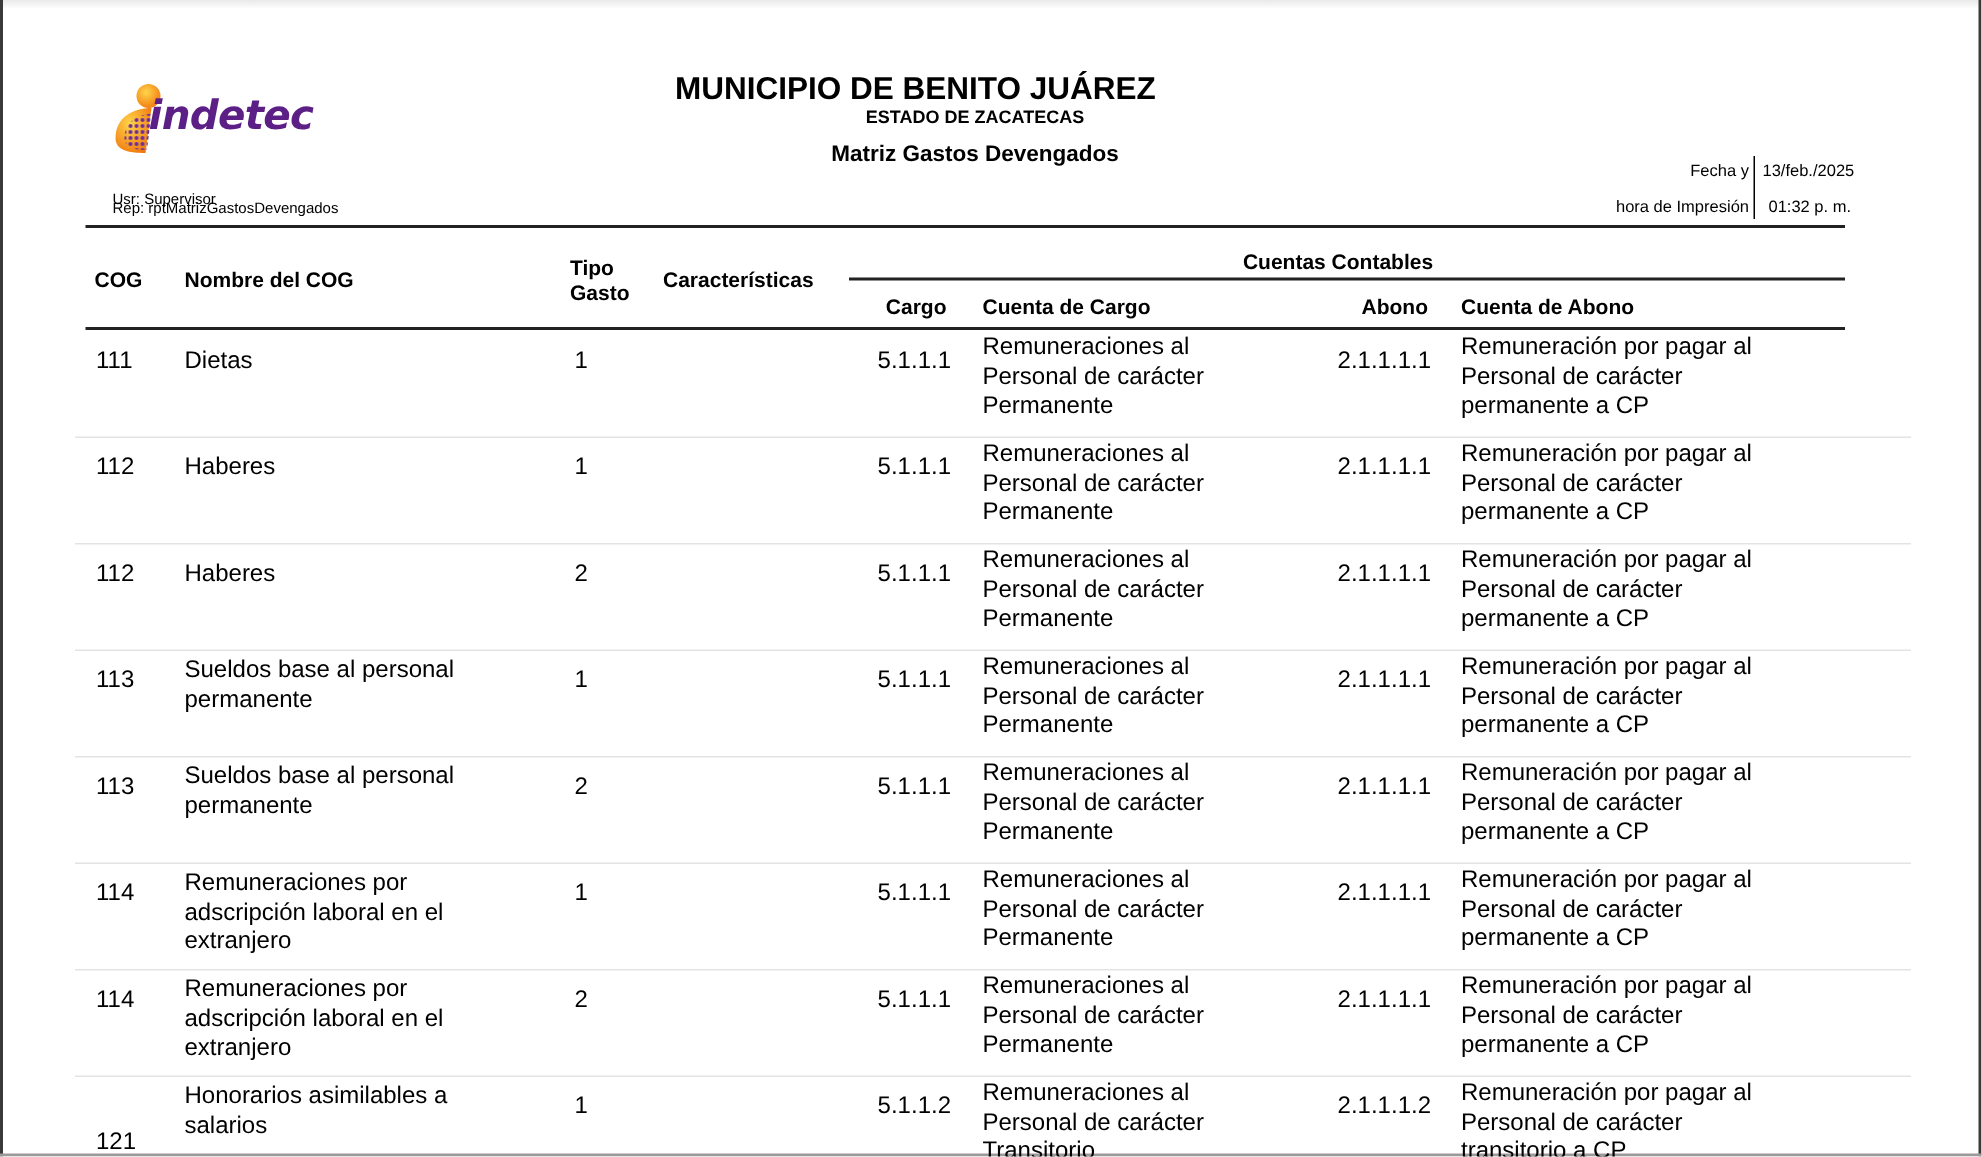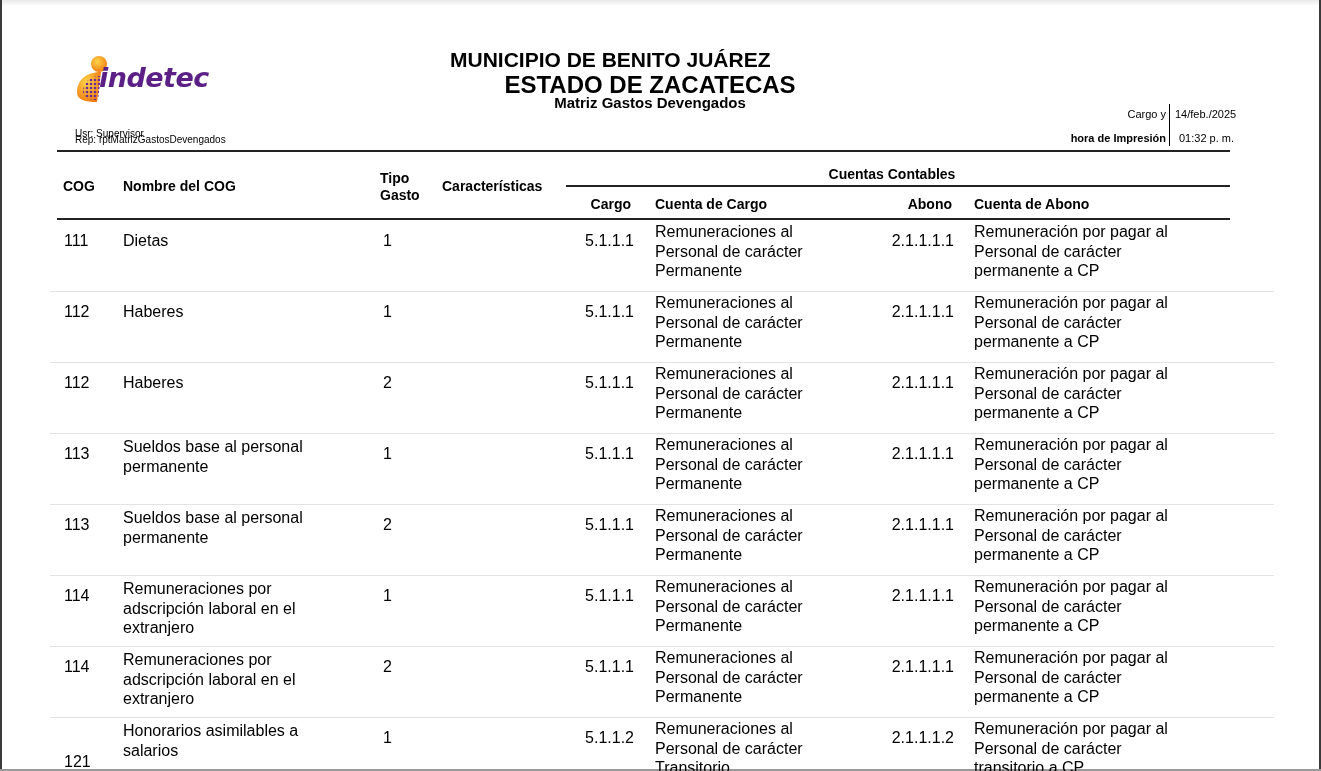--- a/index.html
+++ b/index.html
@@ -16,25 +16,25 @@
 
   
   .logo { position: absolute; left: 73px; top: 54px; width: 165px; height: 52px; }
   .logo-text { position: absolute; left: 26px; top: 8px; font-family: "DejaVu Sans", sans-serif;
     font-weight: bold; font-style: italic; font-size: 27px; color: #5b1f86; letter-spacing: -0.5px; }
 
   .usr { position: absolute; left: 75px; top: 117px; font-size: 10px; margin-top: 11px; }
   .rep { position: absolute; left: 75px; top: 134px; font-size: 10px; }
 
   .title1 { position: absolute; left: 450px; width: 400px; top: 48px; font-weight: bold; font-size: 21px; }
-  .title2 { position: absolute; left: 450px; width: 400px; top: 71px; text-align: center; font-weight: bold; font-size: 24px; }
+  .title2 { position: absolute; left: 450px; width: 400px; top: 71px; text-align: center; font-weight: bold; font-size: 12px; }
   .title3 { position: absolute; left: 450px; width: 400px; top: 94px; text-align: center; font-weight: bold; font-size: 15px; }
 
   .fecha-label1 { position: absolute; right: 155px; top: 108px; font-size: 11px; text-align: right; }
-  .fecha-label2 { position: absolute; right: 155px; top: 132px; font-size: 11px; text-align: right; font-weight: bold; }
+  .fecha-label2 { position: absolute; right: 155px; top: 132px; font-size: 11px; text-align: right; }
   .fecha-div { position: absolute; left: 1169px; top: 104px; width: 1px; height: 42px; background: #000; }
   .fecha-val1 { position: absolute; left: 1175px; top: 108px; font-size: 11px; }
   .fecha-val2 { position: absolute; left: 1179px; top: 132px; font-size: 11px; }
 
   .hline { position: absolute; background: #222; height: 2px; }
   .row-line { position: absolute; height: 1px; background: #e3e3e3; left: 50px; width: 1224px; }
 
   .th { position: absolute; font-weight: bold; font-size: 14px; }
   .cell { position: absolute; font-size: 16px; line-height: 19.5px; }
   .right { text-align: right; }
@@ -65,24 +65,24 @@
   <span class="logo-text">indetec</span>
 </div>
 
 <div class="usr">Usr: Supervisor</div>
 <div class="rep">Rep: rptMatrizGastosDevengados</div>
 
 <div class="title1">MUNICIPIO DE BENITO JUÁREZ</div>
 <div class="title2">ESTADO DE ZACATECAS</div>
 <div class="title3">Matriz Gastos Devengados</div>
 
-<div class="fecha-label1">Cargo y</div>
+<div class="fecha-label1">Fecha y</div>
 <div class="fecha-label2">hora de Impresión</div>
 <div class="fecha-div"></div>
-<div class="fecha-val1">14/feb./2025</div>
+<div class="fecha-val1">13/feb./2025</div>
 <div class="fecha-val2">01:32 p. m.</div>
 
 <div class="hline" style="left:57px;top:150px;width:1173px;"></div>
 <div class="hline" style="left:566px;top:185px;width:664px;"></div>
 <div class="hline" style="left:57px;top:218px;width:1173px;"></div>
 
 <div>
   <div class="th" style="left:63px;top:178px;">COG</div>
   <div class="th" style="left:123px;top:178px;">Nombre del COG</div>
   <div class="th" style="left:380px;top:170px;">Tipo</div>

